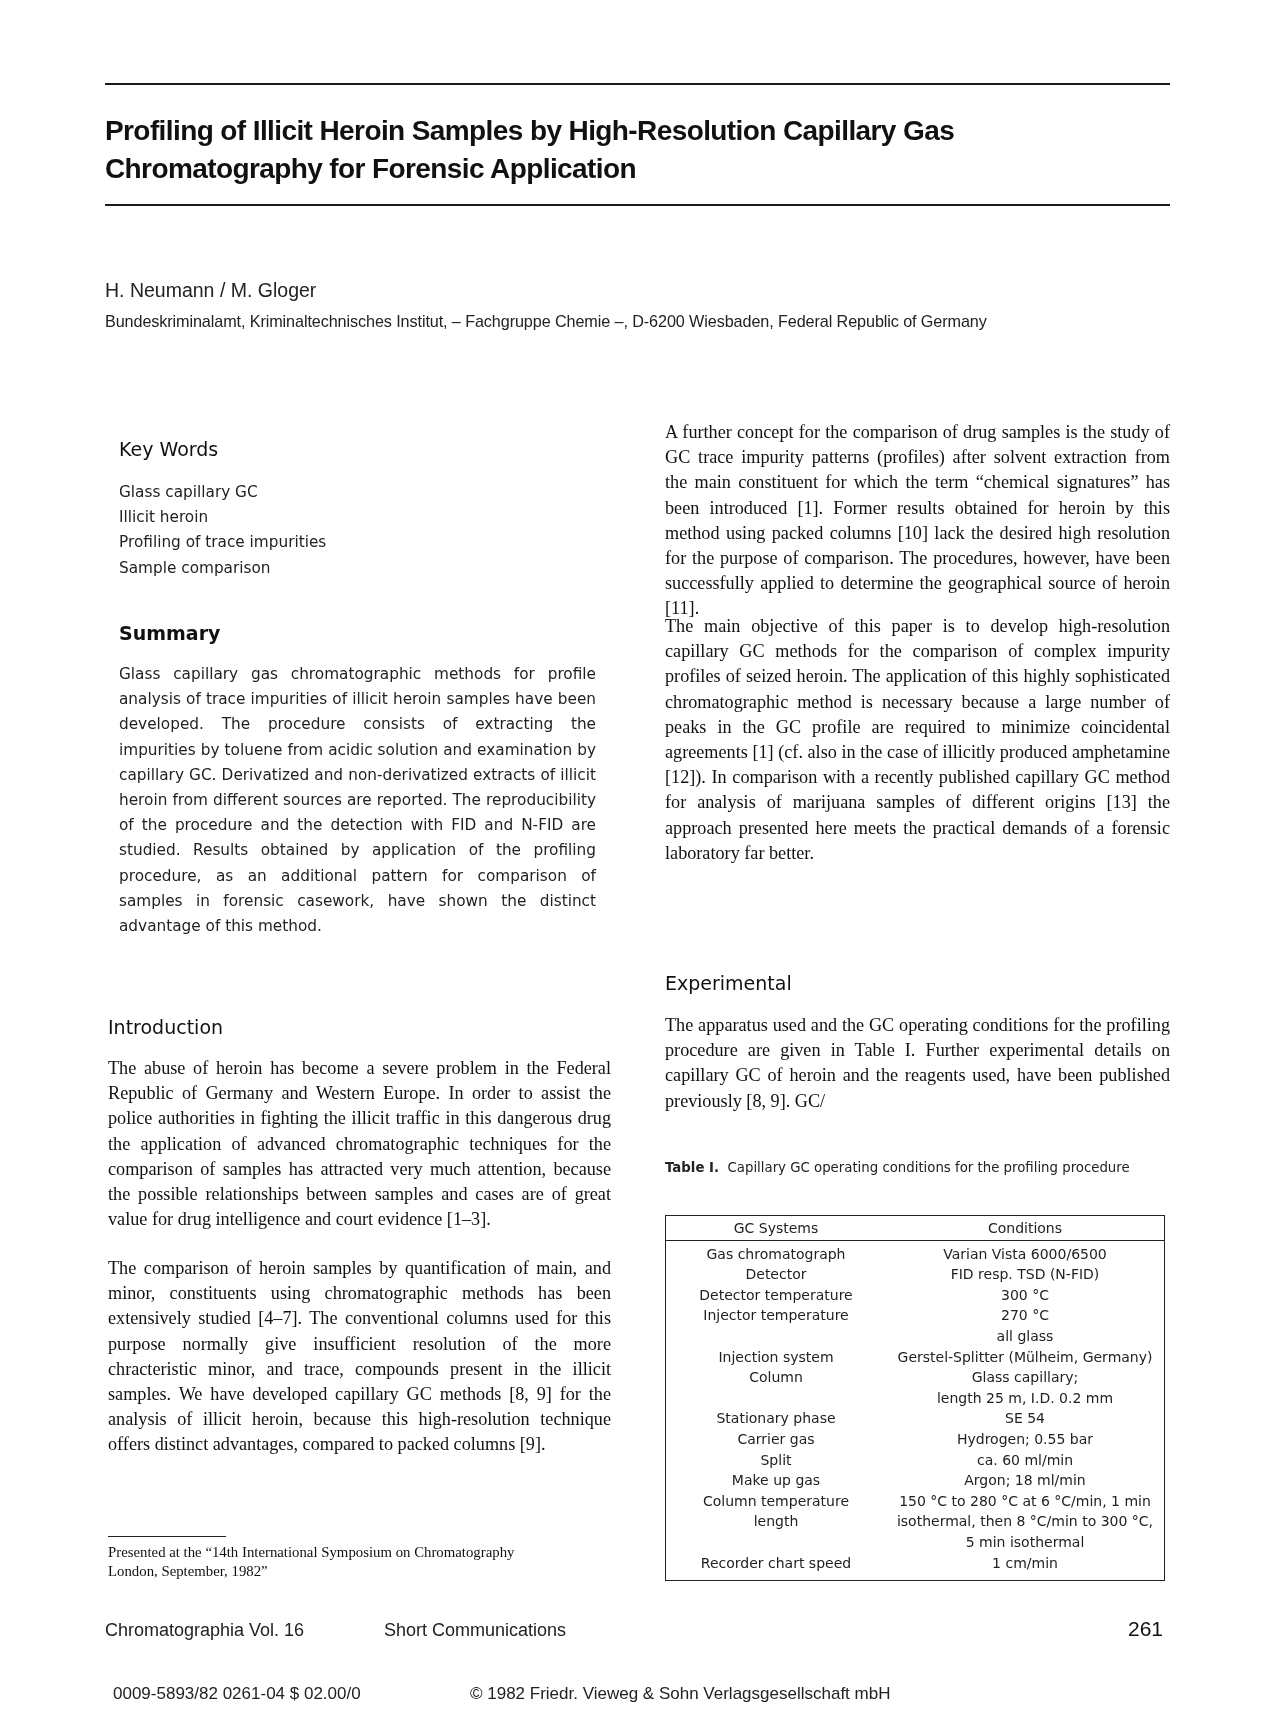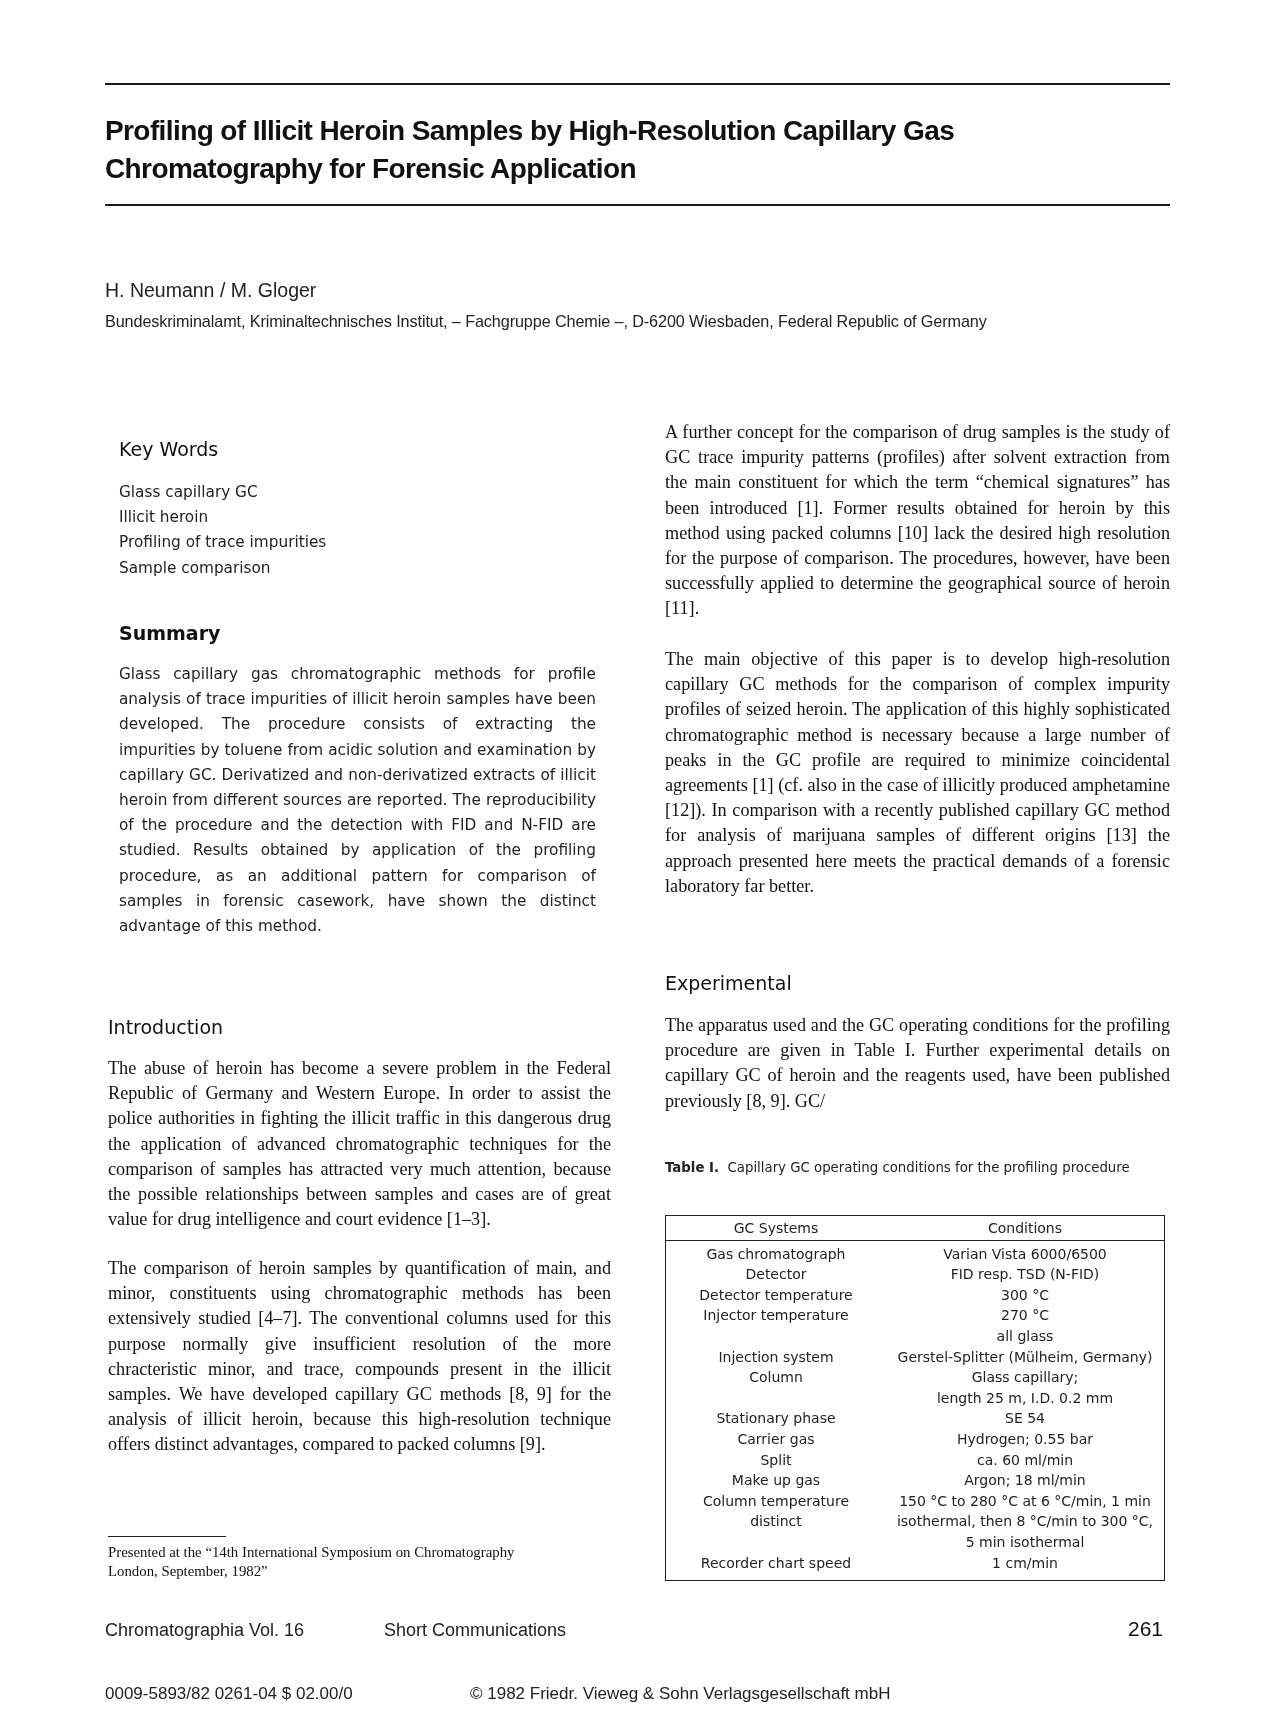--- a/index.html
+++ b/index.html
@@ -12,37 +12,37 @@
   .sans-h { font-family: "DejaVu Sans", sans-serif; font-size: 19px; color: #111; }
   .sans-p { font-family: "DejaVu Sans", sans-serif; font-size: 15.3px; line-height: 25.2px; color: #222; }
   .serif-p { font-family: "Liberation Serif", serif; font-size: 18.2px; line-height: 25.2px; color: #111; text-align: justify; }
   .justify { text-align: justify; }
   .kw-list { left: 119px; top: 480px; }
   .kw-list div { white-space: nowrap; }
   .summary-p { left: 119px; top: 662px; width: 477px; }
   .intro-p1 { left: 108px; top: 1056px; width: 503px; }
   .intro-p2 { left: 108px; top: 1256px; width: 503px; }
   .right-p1 { left: 665px; top: 420px; width: 505px; }
-  .right-p2 { left: 665px; top: 647px; width: 505px; }
+  .right-p2 { left: 665px; top: 614px; width: 505px; }
   .exp-p { left: 665px; top: 1013px; width: 505px; }
   .footnote-rule { left: 108px; top: 1536px; width: 118px; height: 1px; background: #222; }
   .footnote { left: 108px; top: 1543px; font-family: "Liberation Serif", serif; font-size: 14.8px; line-height: 18.5px; color: #111; white-space: nowrap; }
   .table-caption { left: 665px; top: 1158px; width: 480px; font-family: "DejaVu Sans", sans-serif; font-size: 13.3px; line-height: 20px; color: #222; }
   .table-caption b { font-weight: bold; }
   .gc-table { left: 665px; top: 1215px; width: 500px; border: 1.5px solid #222; border-collapse: collapse; font-family: "DejaVu Sans", sans-serif; font-size: 14px; color: #222; }
   .gc-table td, .gc-table th { padding: 0 0 0 12px; text-align: center; font-weight: normal; line-height: 20.6px; vertical-align: top; white-space: nowrap; }
   .gc-table th { padding-top: 2px; padding-bottom: 1px; }
   .gc-table thead tr { border-bottom: 1.5px solid #222; }
   .gc-table tbody tr:first-child td { padding-top: 3px; }
   .gc-table tbody tr:last-child td { padding-bottom: 7px; }
   .gc-table .c1 { width: 196px; }
   .footer-journal { left: 105px; top: 1620px; font-family: "Liberation Sans", sans-serif; font-size: 18px; color: #222; white-space: nowrap; }
   .footer-section { left: 384px; top: 1620px; font-family: "Liberation Sans", sans-serif; font-size: 18px; color: #222; white-space: nowrap; }
   .footer-page { left: 1128px; top: 1617px; font-family: "Liberation Sans", sans-serif; font-size: 21px; color: #111; }
-  .footer-issn { left: 105px; top: 1684px; font-family: "Liberation Sans", sans-serif; font-size: 17px; color: #222; white-space: nowrap; }
+  .footer-issn { left: 113px; top: 1684px; font-family: "Liberation Sans", sans-serif; font-size: 17px; color: #222; white-space: nowrap; }
   .footer-copy { left: 470px; top: 1684px; font-family: "Liberation Sans", sans-serif; font-size: 17px; color: #222; white-space: nowrap; }
 </style>
 </head>
 <body>
 
 <div class="rule" style="top:83px;"></div>
 <div class="abs title">
   <div>Profiling of Illicit Heroin Samples by High-Resolution Capillary Gas</div>
   <div>Chromatography for Forensic Application</div>
 </div>
@@ -137,21 +137,21 @@
       </tr>
     <tr>
         <td class="c1">Make up gas</td>
         <td>Argon; 18 ml/min</td>
       </tr>
     <tr>
         <td class="c1">Column temperature</td>
         <td>150 °C to 280 °C at 6 °C/min, 1 min</td>
       </tr>
     <tr>
-        <td class="c1">distinct</td>
+        <td class="c1">length</td>
         <td>isothermal, then 8 °C/min to 300 °C,</td>
       </tr>
     <tr>
         <td class="c1"></td>
         <td>5 min isothermal</td>
       </tr>
     <tr>
         <td class="c1">Recorder chart speed</td>
         <td>1 cm/min</td>
       </tr>

